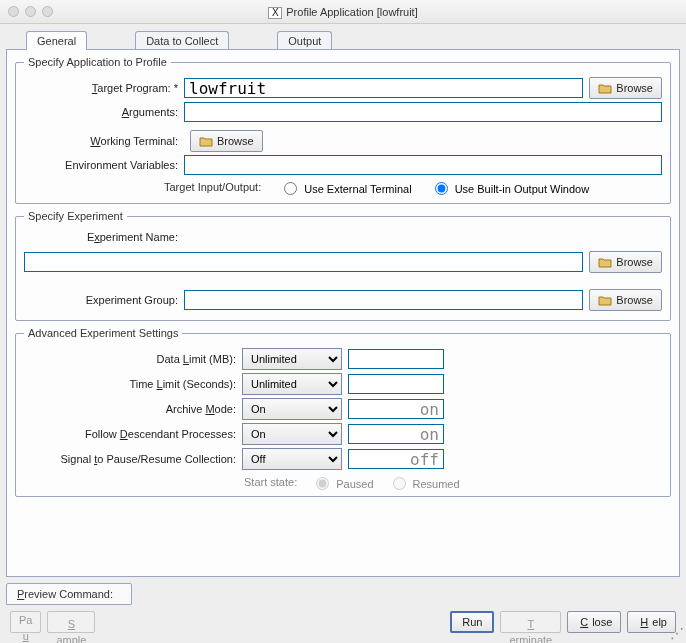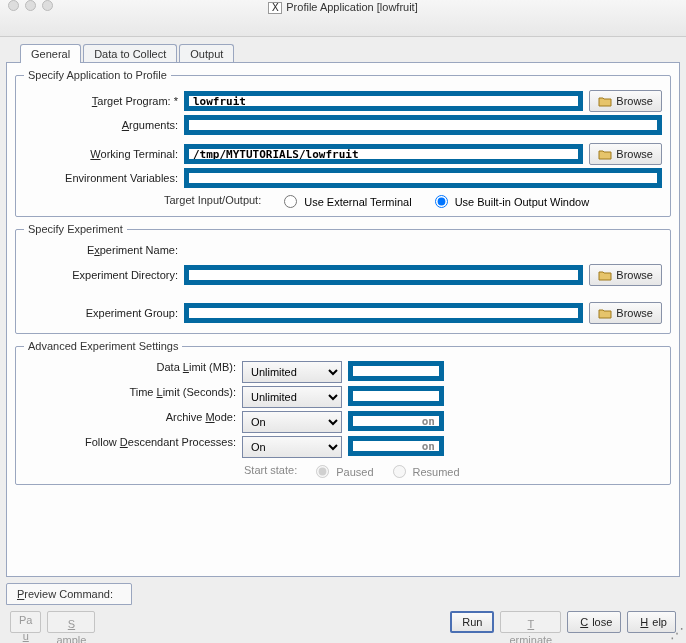--- a/index.html
+++ b/index.html
@@ -1,44 +1,44 @@
 <!DOCTYPE html>
 <html><head>
 <meta charset="utf-8">
 <style>
   * { box-sizing: border-box; font-family: Arial, Helvetica, sans-serif; font-size: 11px; }
   body { margin: 0; background: #eeeeee; width: 686px; height: 643px; overflow: hidden; }
   .window { width: 686px; height: 643px; background: #eeeeee; display: flex; flex-direction: column; }
-  .titlebar { height: 37px; display: flex; align-items: flex-start; background: linear-gradient(#f6f6f6,#e8e8e8); border-bottom: 1px solid #ccc; position: relative; }
+  .titlebar { height: 24px; display: flex; align-items: center; background: linear-gradient(#f6f6f6,#e8e8e8); border-bottom: 1px solid #ccc; position: relative; }
   .traffic { display: flex; gap: 6px; margin-left: 8px; }
   .tl { width: 11px; height: 11px; border-radius: 50%; background: #ddd; border: 1px solid #bbb; }
   .titletext { position: absolute; left: 0; right: 0; text-align: center; font-size: 12px; color: #333; pointer-events:none;}
   .titletext .xicon { font-family: monospace; display:inline-block; border:1px solid #999; width:14px; height:12px; line-height:10px; text-align:center; margin-right:4px; background:#fff;}
   .content { flex: 1; padding: 4px 6px 6px 6px; display: flex; flex-direction: column; }
-  .tabs { display: flex; align-items: flex-end; height: 22px; margin-left: 14px; }
+  .tabs { display: flex; align-items: flex-end; height: 22px; margin-left: 20px; gap: 46px; }
   .tab { border: 1px solid #9aa6bf; border-bottom: none; background: #f2f3f4; color: #333; padding: 3px 10px; margin-right: 2px; border-radius: 3px 3px 0 0; cursor: pointer; }
   .tab.active { background: #fdfdfd; position:relative; z-index:2;}
   .tabpanel { border: 1px solid #9aa6bf; background: #fdfdfd; flex: 1; padding: 6px 8px 2px 8px; margin-top:-1px; overflow:hidden;}
   fieldset { border: 1px solid #9aa6bf; border-radius: 2px; margin: 0 0 6px 0; padding: 6px 8px; }
   legend { color: #333; padding: 0 4px; }
   .row { display: flex; align-items: center; margin: 3px 0; }
   .lab { width: 160px; text-align: right; padding-right: 6px; color: #222; white-space: nowrap;}
-  input[type="text"] { height: 20px; border: 5px solid #0369a1; background: #fff; padding: 2px 4px; font-family: monospace; font-size: 11px; font-weight: bold; }
+  input[type="text"] { height: 20px; border: 1px solid #0369a1; background: #fff; padding: 2px 4px; font-family: monospace; font-size: 16px; }
   .grow { flex: 1; }
   .btn { height: 22px; border: 1px solid #8892a8; background: linear-gradient(#fafafa,#e6e6e6); padding: 2px 8px; border-radius: 2px; cursor: pointer; display: inline-flex; align-items: center; gap: 4px; color:#222; }
   .btn.disabled { color: #999; border-color:#c4c4c4; background:#f1f1f1; cursor:default;flex-direction:column; }
   .btn.default { border: 2px solid #4a6fb3; padding: 1px 10px; }
   .folder-icon { width: 14px; height: 11px; display: inline-block; }
   .folder-icon svg { display:block; }
   .radio-row { display: flex; align-items: center; gap: 18px; padding-left: 140px; margin: 4px 0 2px 0;}
   .radio-row .lead { color:#333; }
   .radio-lbl { display: inline-flex; align-items: flex-end; gap: 4px; cursor:pointer;}
   select { height: 22px; border: 1px solid #7a88a6; background: linear-gradient(#f9f9f9,#e7e7e7); width: 100px; padding: 0 4px; }
   .aux { width: 96px; height: 22px; border: 1px solid #b0b0b0; background: #fff; text-align: right; padding: 2px 6px; color:#888; font-family: sans-serif; }
-  .adv-row { display: flex; align-items: flex-start; margin: 3px 0; }
+  .adv-row { display: flex; align-items: center; margin: 3px 0; }
   .adv-lab { width: 218px; text-align: right; padding-right: 6px; color:#222; }
   .startstate { display:flex; align-items:center; gap:14px; padding-left: 220px; color:#888; margin-top:4px;}
   .startstate input { accent-color: #888; }
   .preview-row { margin-top: 6px; }
   .preview-tab { display:inline-block; border:1px solid #9aa6bf; background:#f9f9f9; padding: 4px 18px 4px 10px; color:#333; border-radius:2px 2px 0 0; cursor:pointer; }
   .bottombar { display:flex; justify-content:flex-end; gap:6px; padding: 6px 4px 4px 4px; }
   .bottombar .left { margin-right:auto; display:flex; gap:6px; }
   .u { text-decoration: underline; text-decoration-skip-ink: none; }
   .resize { position:absolute; right:2px; bottom:2px; font-size:14px; color:#888; pointer-events:none;}
 </style>
@@ -81,21 +81,20 @@
           </button>
         </div>
 
         <div class="row">
           <div class="lab"><span></span><span class="u">A</span><span>rguments:</span></div>
           <input type="text" class="grow" value="" style="">
         </div>
 
         <div class="row" style="margin-top:8px;">
           <div class="lab"><span></span><span class="u">W</span><span>orking Terminal:</span></div>
-          <input type="text" class="grow" value="/tmp/MYTUTORIALS/lowfruit" style="">
           <div style="width:6px"></div>
           <button class="btn">
             <span class="folder-icon">
                 <svg viewBox="0 0 14 11">
                   <path d="M1 2h4l1 1h7v7H1z" fill="#e6c46b" stroke="#a07b1f"></path>
                 </svg>
               </span>
             <span>Browse</span>
           </button>
         </div>
@@ -119,21 +118,20 @@
       </fieldset>
 
       <fieldset>
         <legend>Specify Experiment</legend>
 
         <div class="row">
           <div class="lab"><span>E</span><span class="u">x</span><span>periment Name:</span></div>
         </div>
 
         <div class="row" style="margin-top:8px;">
-          <div class="lab">Experiment Directory:</div>
           <input type="text" class="grow" value="" style="">
           <div style="width:6px"></div>
           <button class="btn">
             <span class="folder-icon">
                 <svg viewBox="0 0 14 11">
                   <path d="M1 2h4l1 1h7v7H1z" fill="#e6c46b" stroke="#a07b1f"></path>
                 </svg>
               </span>
             <span>Browse</span>
           </button>
@@ -178,20 +176,26 @@
           <input type="text" class="aux" value="on" style="">
         </div>
 
         <div class="adv-row">
           <div class="adv-lab"><span>Follow </span><span class="u">D</span><span>escendant Processes:</span></div>
           <select><option>On</option></select>
           <div style="width:6px"></div>
           <input type="text" class="aux" value="on" style="">
         </div>
 
+        <div class="adv-row">
+          <div class="adv-lab"><span>Signal </span><span class="u">t</span><span>o Pause/Resume Collection:</span></div>
+          <select><option>Off</option></select>
+          <div style="width:6px"></div>
+          <input type="text" class="aux" value="off" style="">
+        </div>
 
         <div class="startstate">
           <span>Start state:</span>
           <label class="radio-lbl" style="color:#888;">
               <input type="radio" name="ss" checked="" disabled="" style=""> 
               <span>Paused</span>
             </label>
           <label class="radio-lbl" style="color:#888;">
               <input type="radio" name="ss" disabled="" style=""> 
               <span>Resumed</span>

